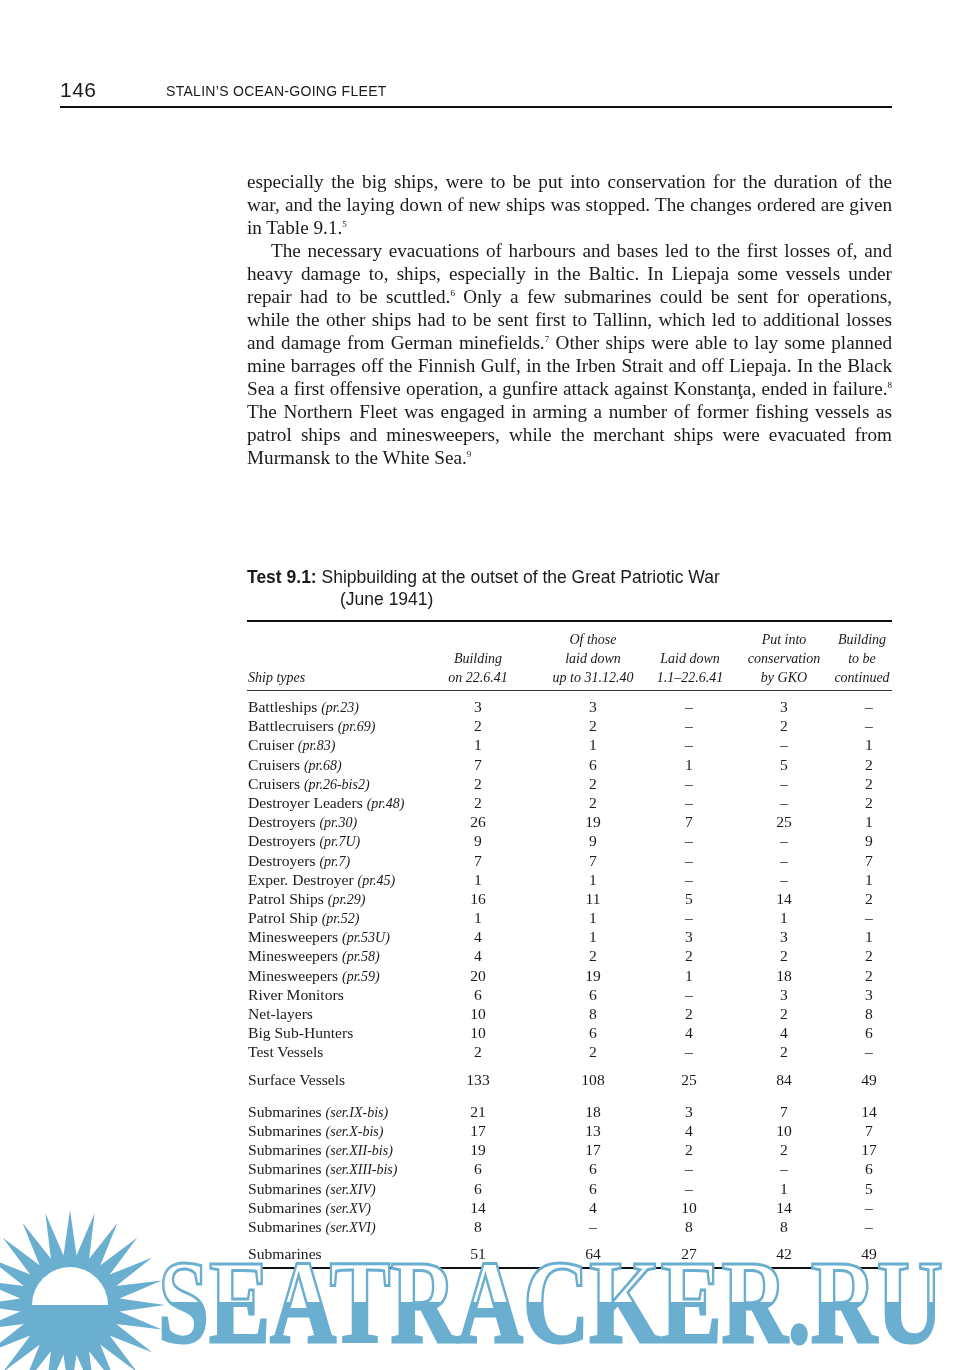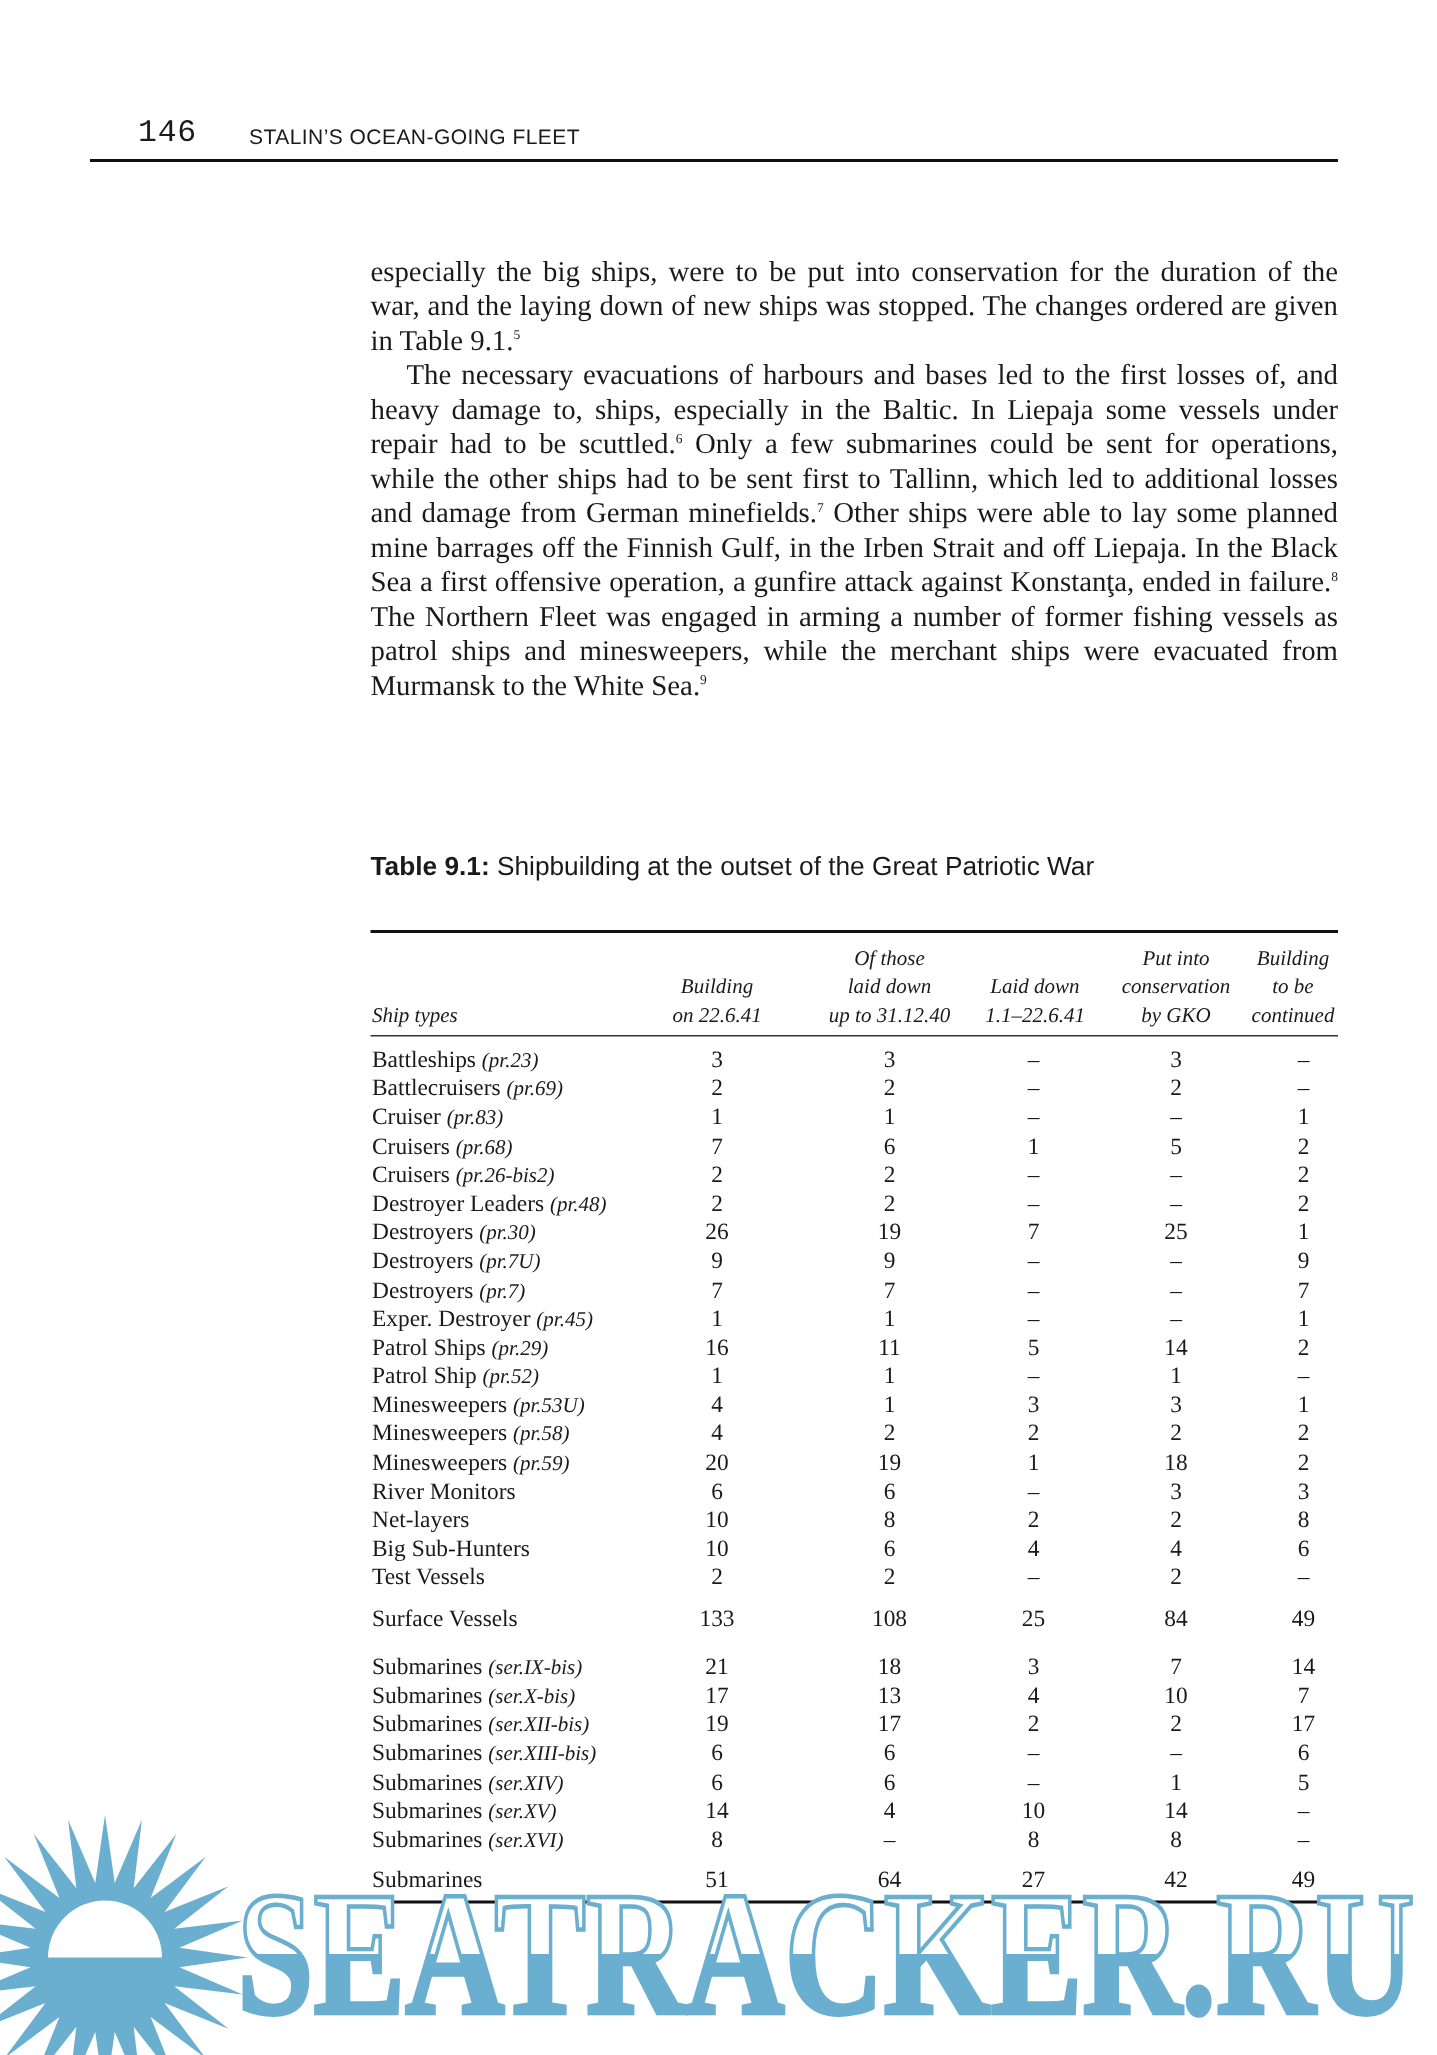--- a/index.html
+++ b/index.html
@@ -1,18 +1,18 @@
 <!DOCTYPE html>
 <html><head>
 <meta charset="utf-8">
 <style>
   html, body { margin: 0; padding: 0; background: #ffffff; }
   body { width: 958px; height: 1370px; position: relative; overflow: hidden; color: #1a1a1a; }
   .running-head { position: absolute; left: 60px; top: 78px; width: 832px; height: 28px; border-bottom: 2px solid #111; }
-  .page-num { position: absolute; left: 0; top: 0; font-family: Liberation Mono, monospace; font-size: 21px; font-weight: 400; letter-spacing: 0.5px; margin-left: 32px; }
+  .page-num { position: absolute; left: 0; top: 0; font-family: Liberation Sans, sans-serif; font-size: 21px; font-weight: 400; letter-spacing: 0.5px; }
   .book-title { position: absolute; left: 74px; top: 5px; font-family: "Liberation Sans", sans-serif; font-size: 14px; letter-spacing: 0.3px; margin-left: 32px; }
   .body-text { position: absolute; left: 247px; top: 170px; width: 645px; font-family: "Liberation Serif", serif; font-size: 19.2px; line-height: 23px; text-align: justify; }
   .body-text p { margin: 0; }
   .body-text p.indent { text-indent: 24px; }
   sup { font-size: 9px; vertical-align: 7px; line-height: 0; }
   .table-caption { position: absolute; left: 247px; top: 566px; width: 645px; font-family: "Liberation Sans", sans-serif; font-size: 17.5px; line-height: 22px; }
   .caption-label { font-weight: bold; }
   .caption-text { }
   .caption-line2 { padding-left: 93px; }
   .tbl { position: absolute; left: 247px; top: 620px; width: 645px; border-top: 2px solid #111; font-family: "Liberation Serif", serif; }
@@ -35,21 +35,22 @@
   <span class="page-num">146</span>
   <span class="book-title">STALIN’S OCEAN-GOING FLEET</span>
 </div>
 
 <div class="body-text">
   <p><span>especially the big ships, were to be put into conservation for the duration of the war, and the laying down of new ships was stopped. The changes ordered are given in Table 9.1.</span><sup>5</sup></p>
   <p class="indent"><span>The necessary evacuations of harbours and bases led to the first losses of, and heavy damage to, ships, especially in the Baltic. In Liepaja some vessels under repair had to be scuttled.</span><sup>6</sup><span> Only a few submarines could be sent for operations, while the other ships had to be sent first to Tallinn, which led to additional losses and damage from German minefields.</span><sup>7</sup><span> Other ships were able to lay some planned mine barrages off the Finnish Gulf, in the Irben Strait and off Liepaja. In the Black Sea a first offensive operation, a gunfire attack against Konstanţa, ended in failure.</span><sup>8</sup><span> The Northern Fleet was engaged in arming a number of former fishing vessels as patrol ships and minesweepers, while the merchant ships were evacuated from Murmansk to the White Sea.</span><sup>9</sup></p>
 </div>
 
 <div class="table-caption">
-  <div><span class="caption-label">Table 9.1:</span><span class="caption-text"> Shipbuilding at the outset of the Great Patriotic War</span></div>
+  <div><span class="caption-label">Test 9.1:</span><span class="caption-text"> Shipbuilding at the outset of the Great Patriotic War</span></div>
+  <div class="caption-line2">(June 1941)</div>
 </div>
 
 <div class="tbl">
   <div class="thead">
     <div class="th" style="left:1px; text-align:right;"><span>Ship types</span></div>
     <div class="th" style="left:185px; width:92px;">
         <div>Building</div>
         <div>on 22.6.41</div>
       </div>
     <div class="th" style="left:281px; width:130px;">

